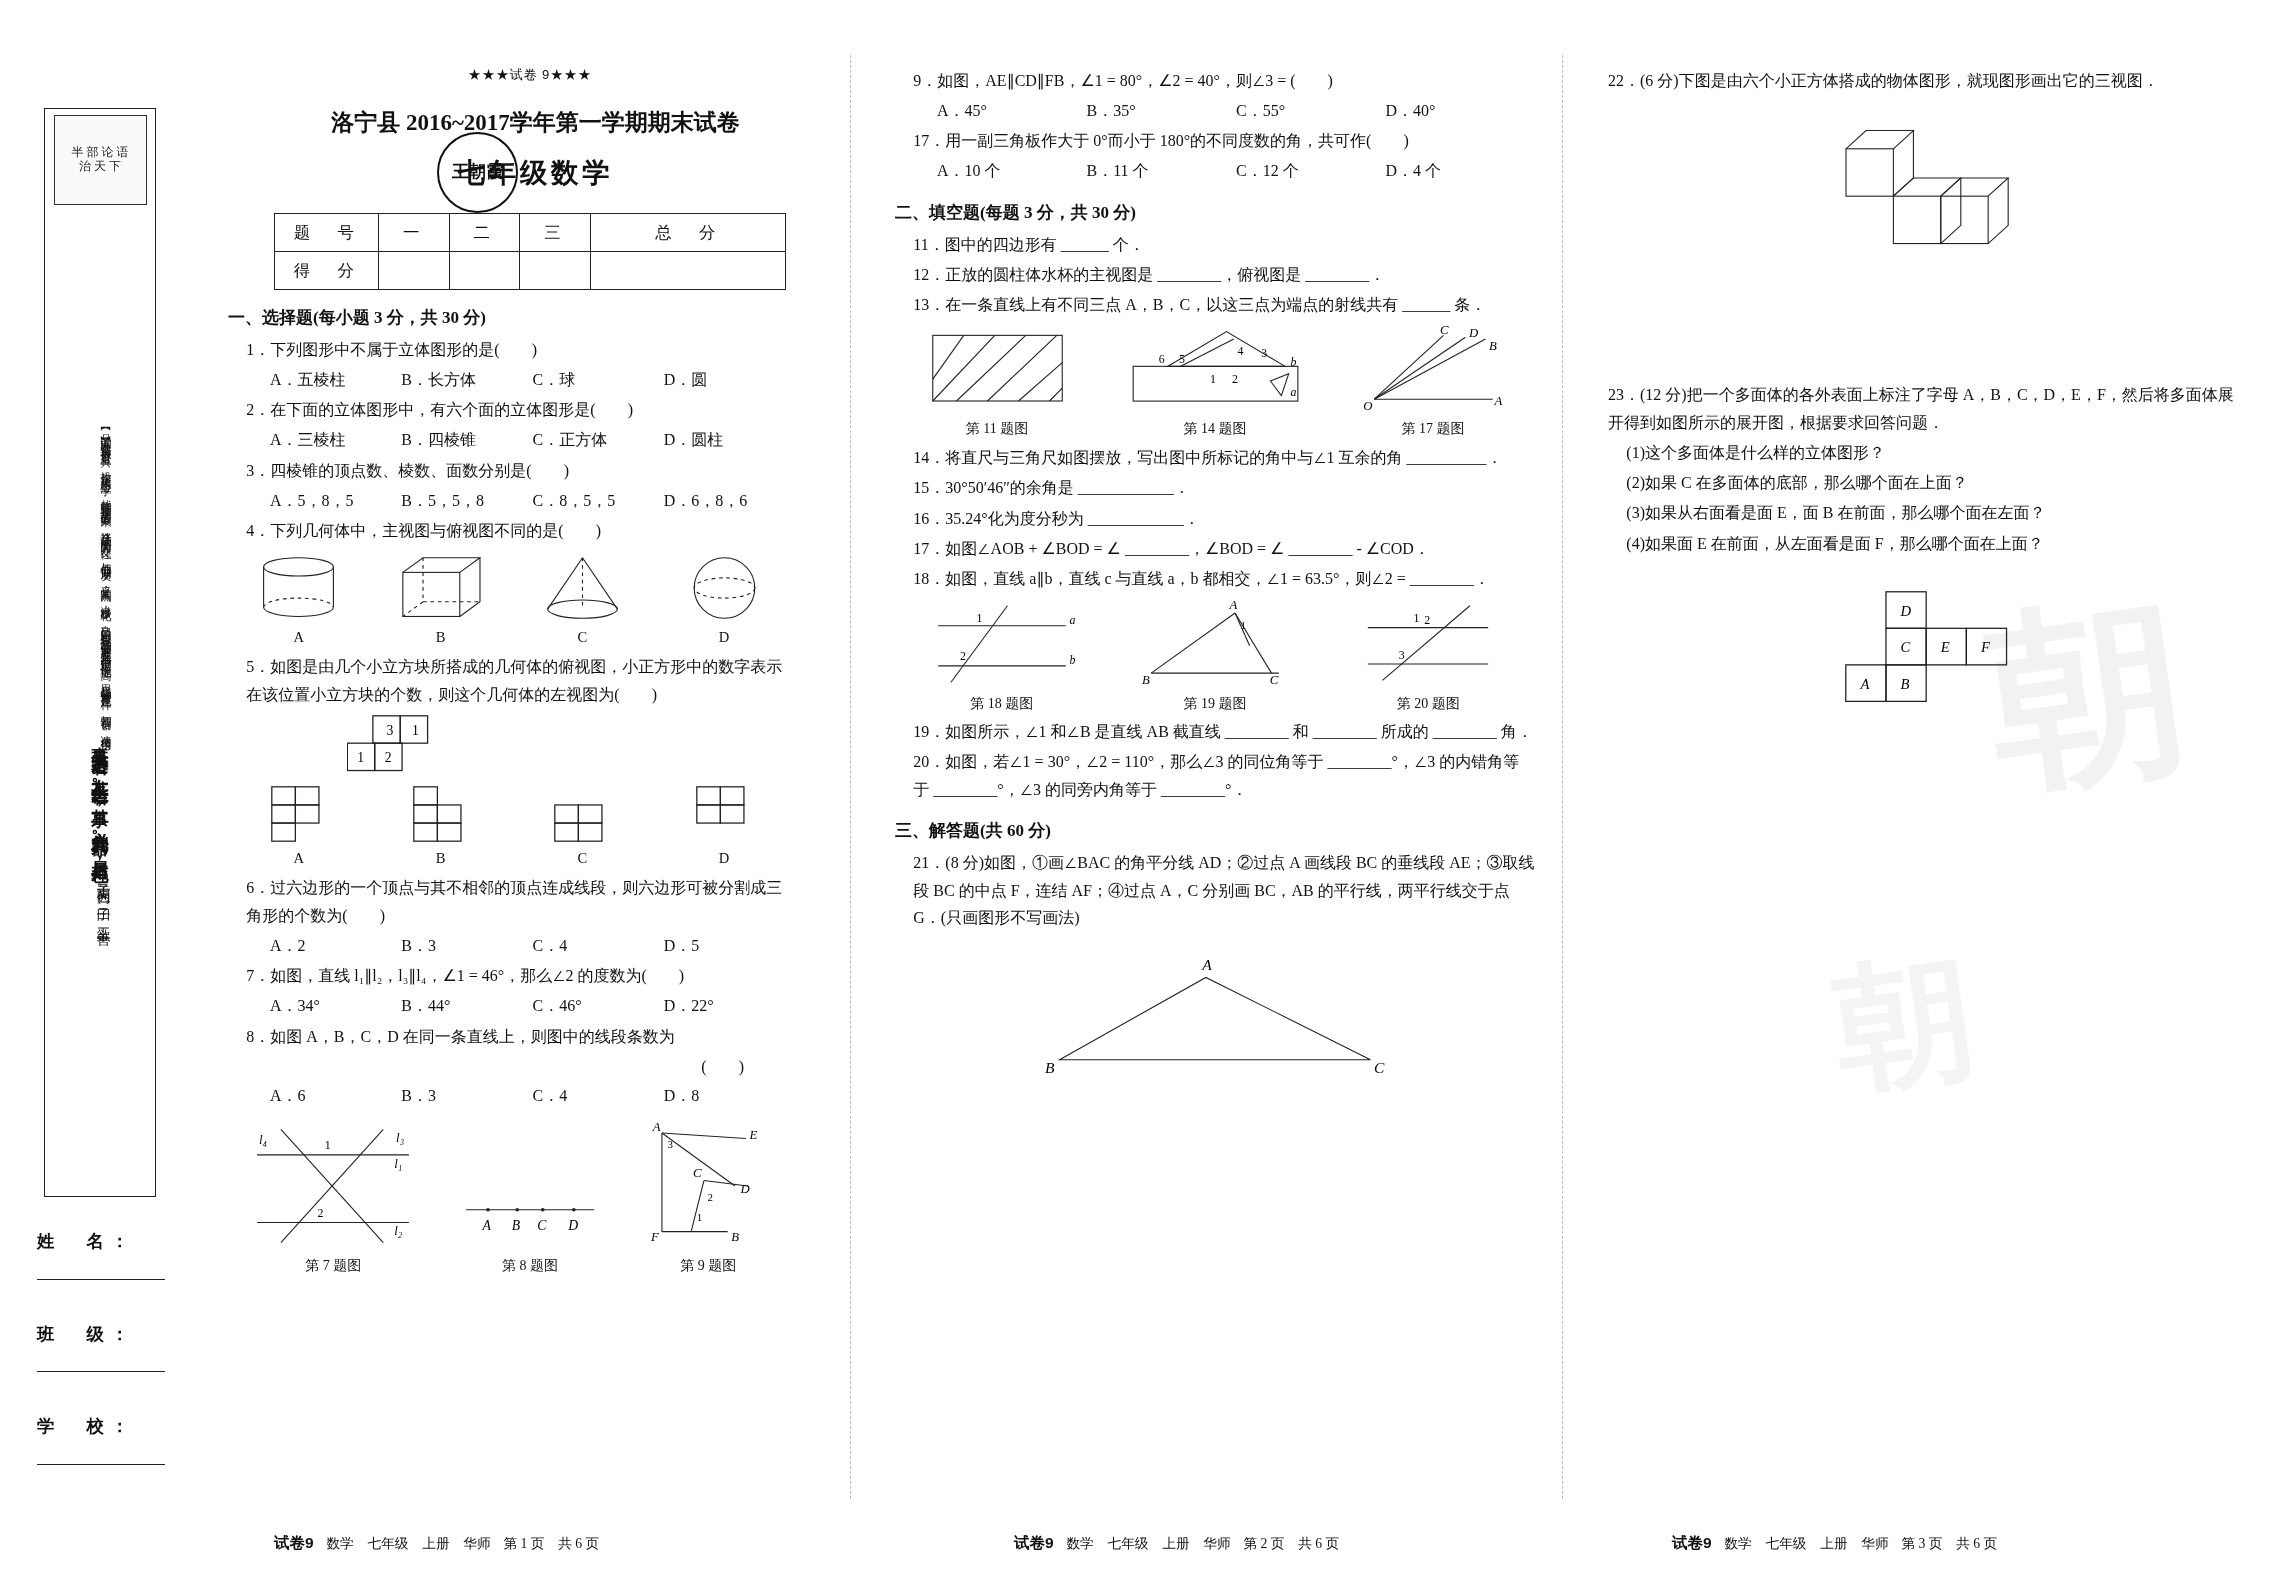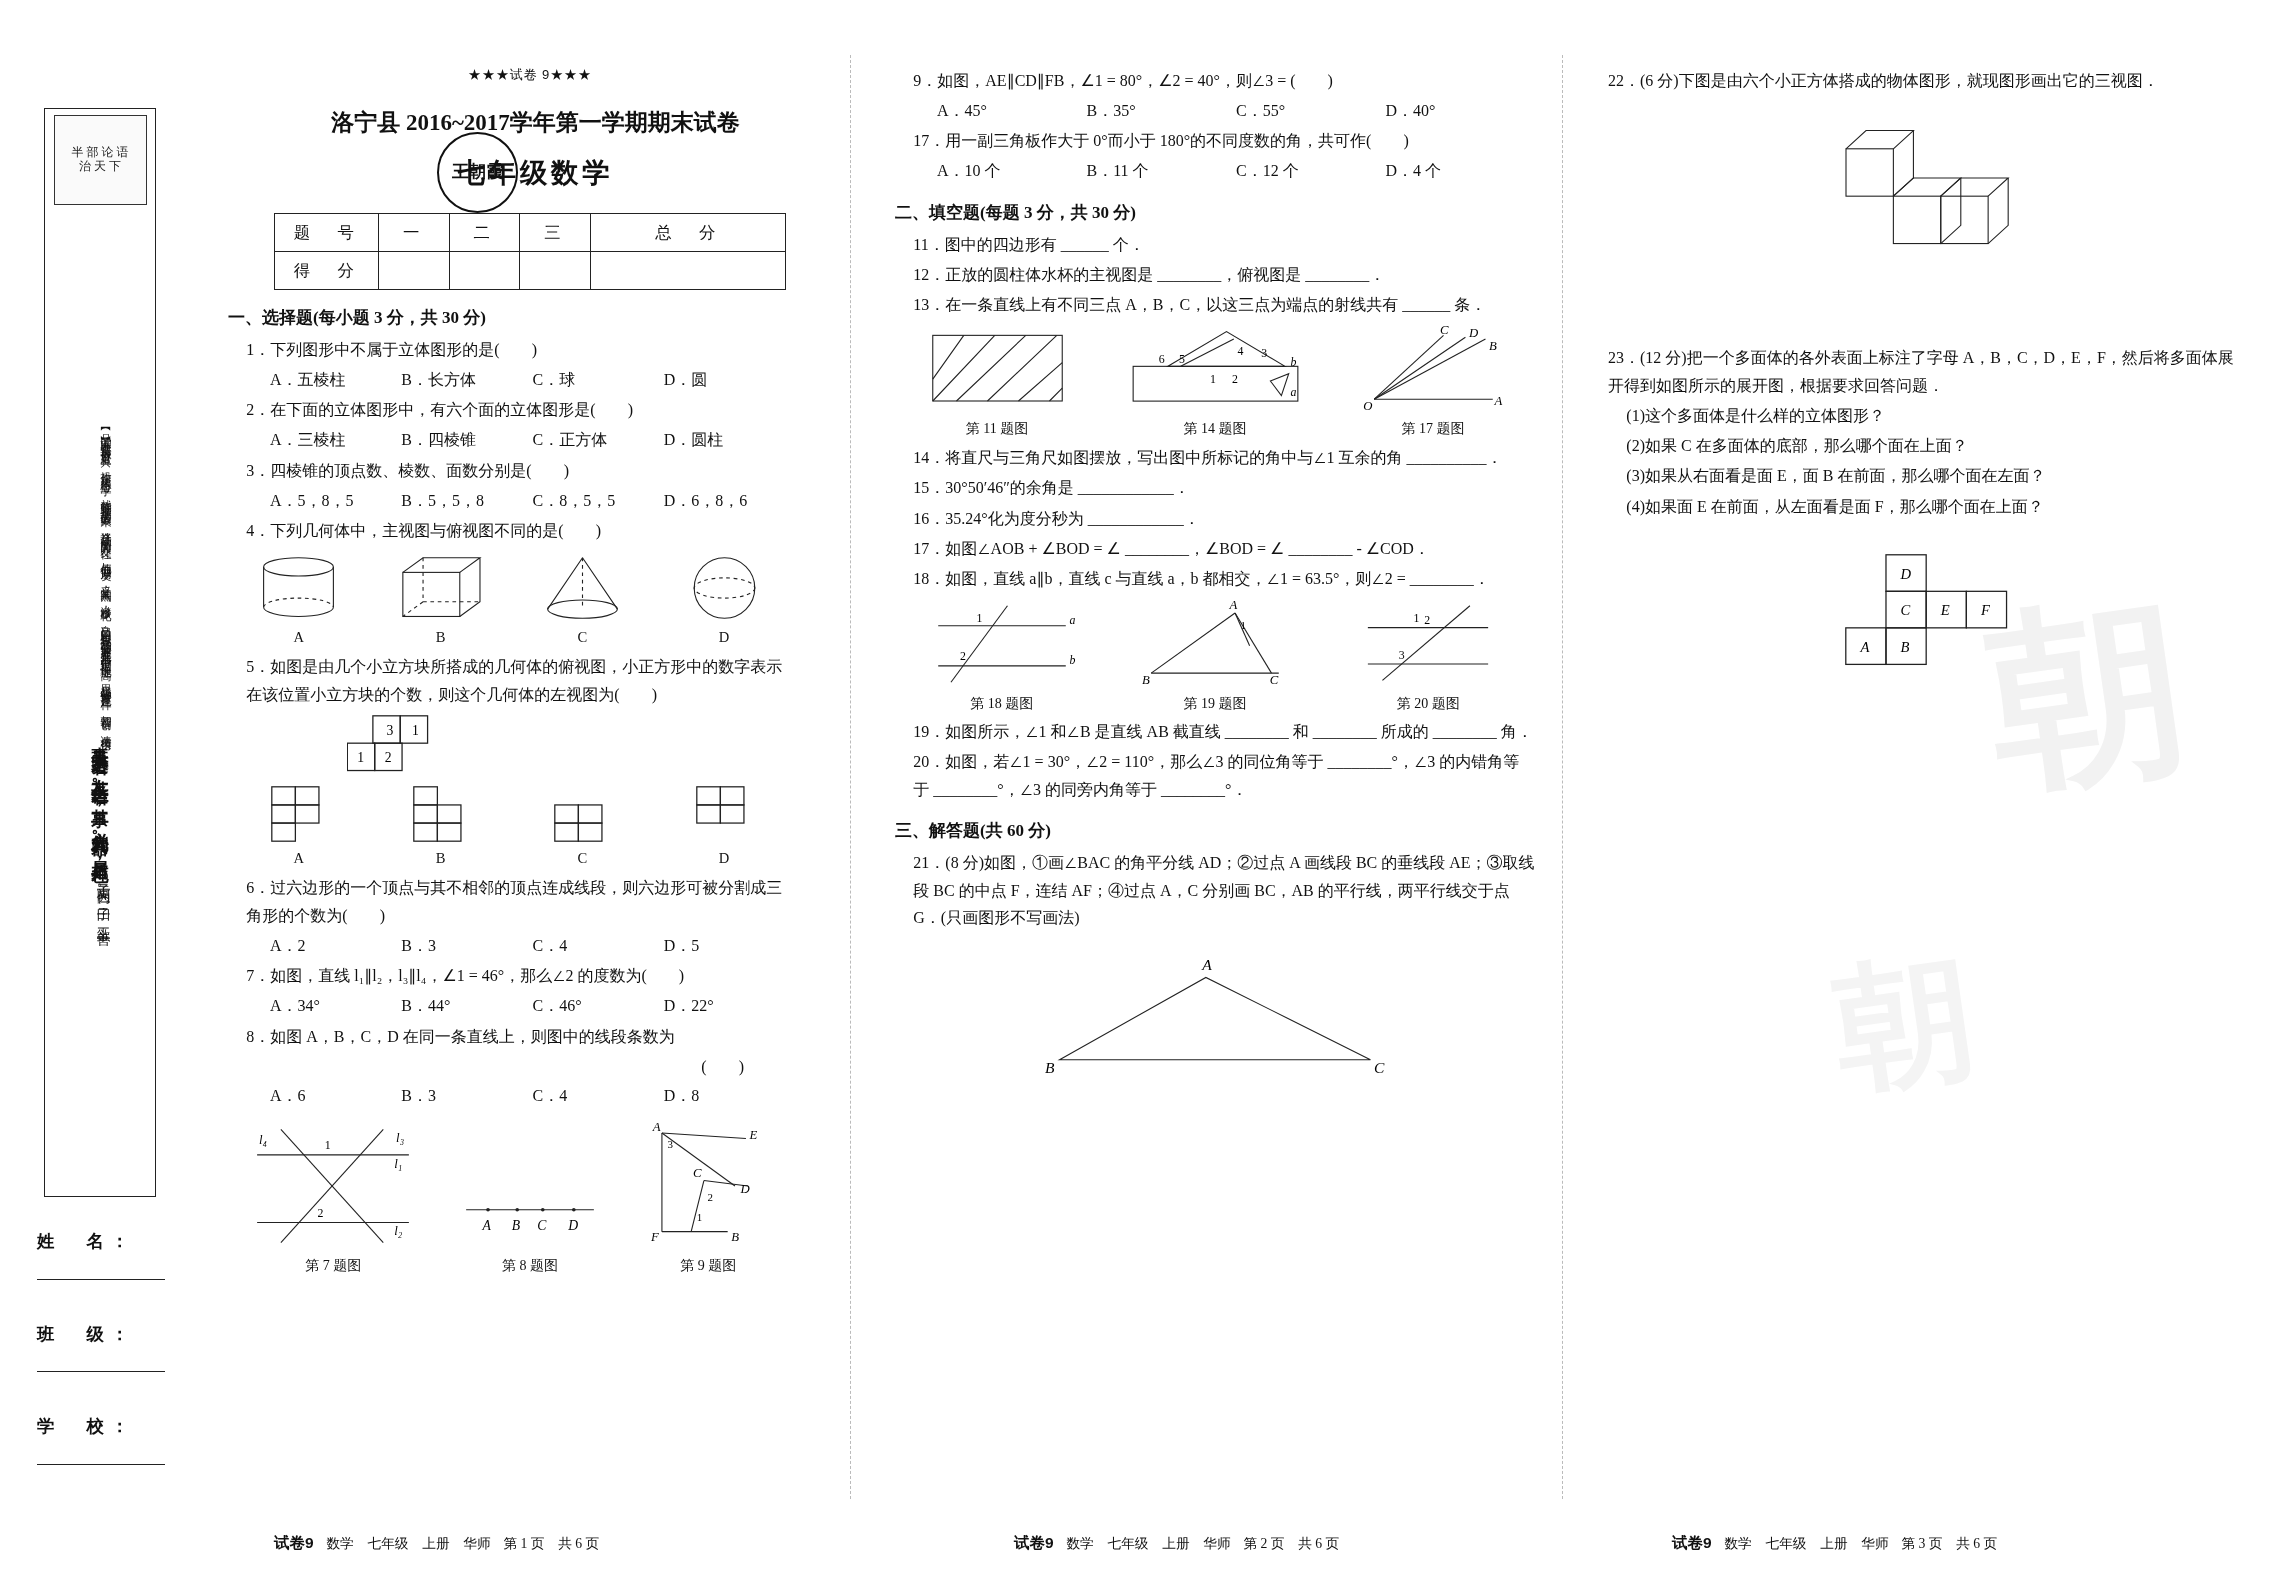--- a/index.html
+++ b/index.html
@@ -514,21 +514,21 @@
           <rect x="92" y="88" width="52" height="52"></rect>
           <path d="M92 88 L114 68 L166 68 L144 88"></path>
           <path d="M166 68 L166 120 L144 140"></path>
           <rect x="144" y="88" width="52" height="52"></rect>
           <path d="M144 88 L166 68 L218 68 L196 88"></path>
           <path d="M218 68 L218 120 L196 140"></path>
         </g>
       </svg>
     </div>
 
-    <div class="q q-indent" style="margin-top:64px;">23．(12 分)把一个多面体的各外表面上标注了字母 A，B，C，D，E，F，然后将多面体展开得到如图所示的展开图，根据要求回答问题．</div>
+    <div class="q q-indent" style="margin-top:101px;">23．(12 分)把一个多面体的各外表面上标注了字母 A，B，C，D，E，F，然后将多面体展开得到如图所示的展开图，根据要求回答问题．</div>
     <div class="q">(1)这个多面体是什么样的立体图形？</div>
     <div class="q">(2)如果 C 在多面体的底部，那么哪个面在上面？</div>
     <div class="q">(3)如果从右面看是面 E，面 B 在前面，那么哪个面在左面？</div>
     <div class="q">(4)如果面 E 在前面，从左面看是面 F，那么哪个面在上面？</div>
 
     <div style="display:flex;justify-content:center;margin-top:31px;">
       <svg width="274" height="119" viewBox="0 0 300 130" style="font-size:17.5px">
         <g class="grid-cell">
           <rect x="104" y="4" width="44" height="40"></rect>
           <rect x="104" y="44" width="44" height="40"></rect>

